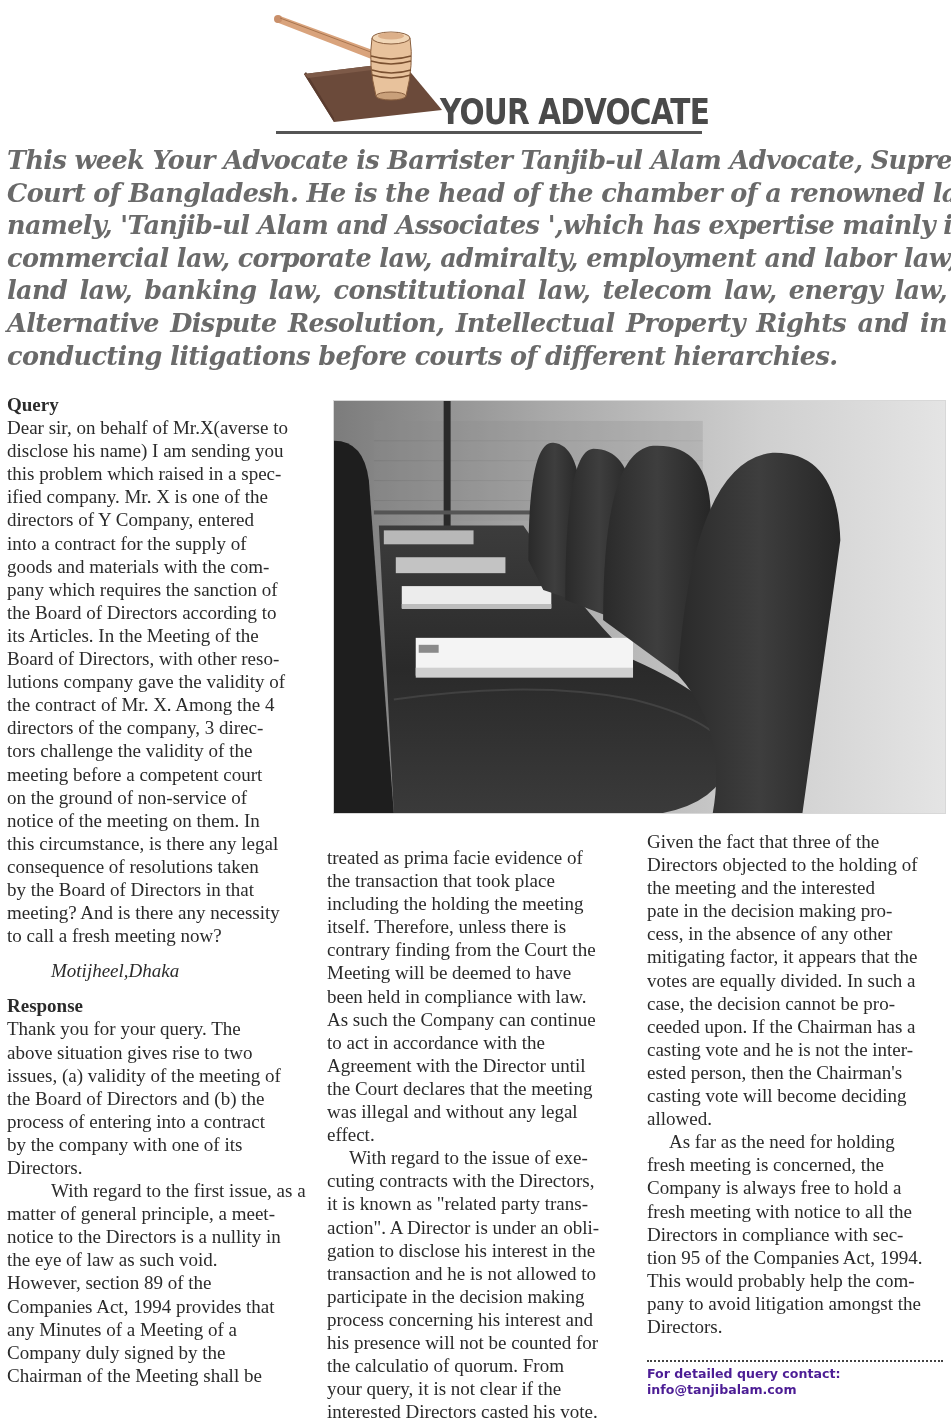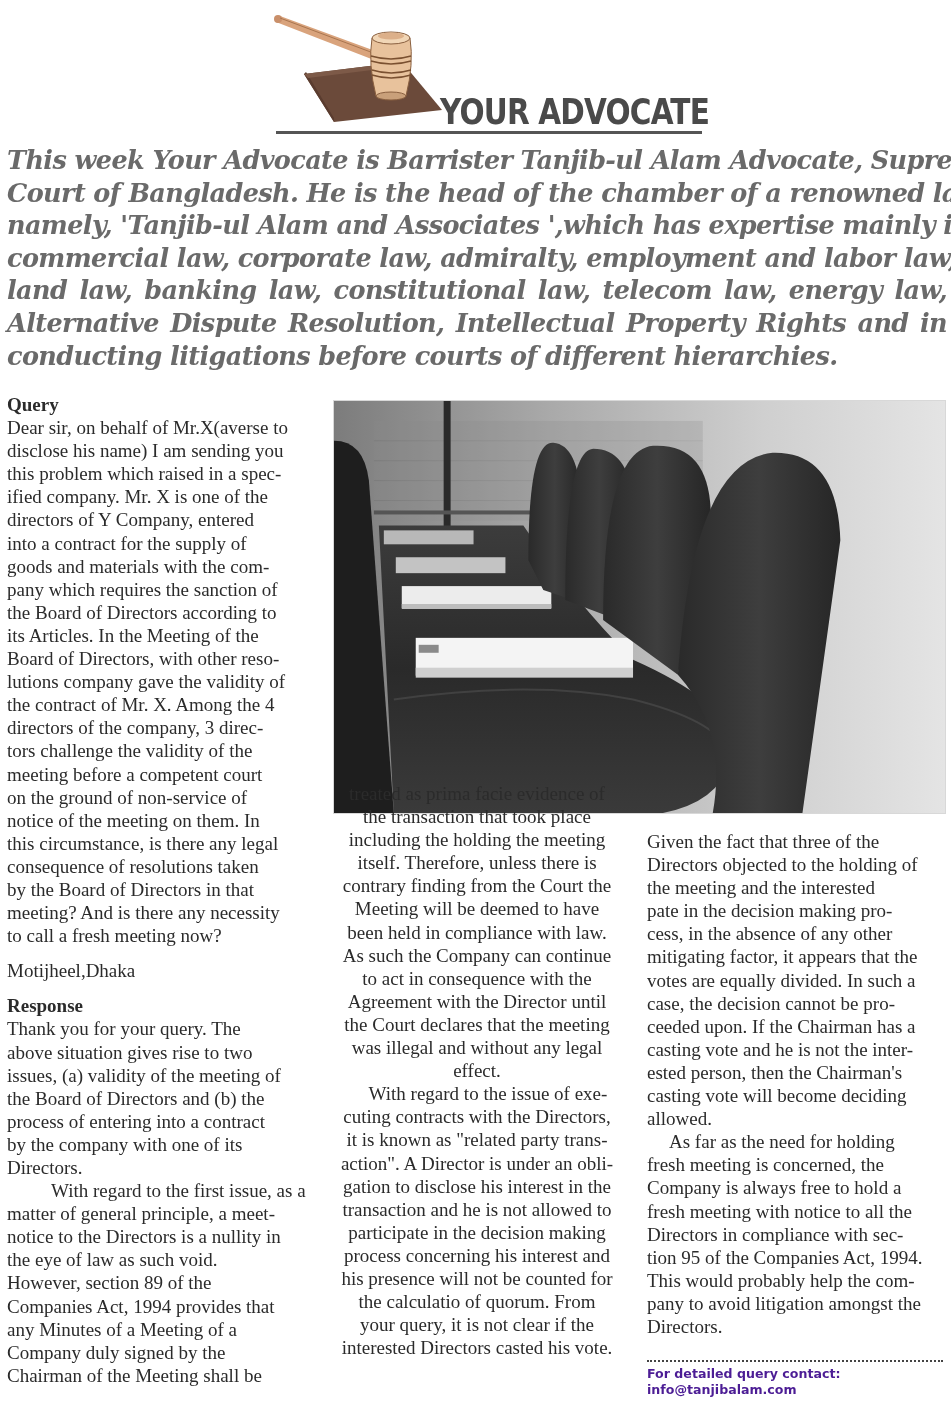--- a/index.html
+++ b/index.html
@@ -32,24 +32,24 @@
   .intro .line.last { text-align-last: left; }
 
   
   .col {
     position: absolute;
     font-family: "Liberation Serif", "DejaVu Serif", serif;
     font-size: 19px; line-height: 23.1px; color: #2b2b2b;
   }
   .col .indent { text-indent: 22px; }
   .heading { font-weight: bold; }
-  .location { margin-top: 12px; margin-bottom: 12px; }
+  .location { font-style: italic; margin-top: 12px; margin-bottom: 12px; margin-left: 44px; }
 
   .col-1 { left: 7px; top: 393px; width: 305px; }
-  .col-2 { left: 327px; top: 782px; width: 300px; text-align: center; }
+  .col-2 { left: 327px; top: 846px; width: 300px; }
   .col-3 { left: 647px; top: 830px; width: 300px; }
 
   .ln { display: block; white-space: nowrap; }
 
   
   .photo {
     position: absolute; left: 333px; top: 400px; width: 613px; height: 414px;
     border: 1px solid #d8d8d8; overflow: hidden; background: #9a9a9a;
   }
   .photo svg { display: block; width: 100%; height: 100%; }
@@ -209,21 +209,21 @@
 <div class="col col-2">
   <div>
     <span class="ln">treated as prima facie evidence of</span>
     <span class="ln">the transaction that took place</span>
     <span class="ln">including the holding the meeting</span>
     <span class="ln">itself. Therefore, unless there is</span>
     <span class="ln">contrary finding from the Court the</span>
     <span class="ln">Meeting will be deemed to have</span>
     <span class="ln">been held in compliance with law.</span>
     <span class="ln">As such the Company can continue</span>
-    <span class="ln">to act in consequence with the</span>
+    <span class="ln">to act in accordance with the</span>
     <span class="ln">Agreement with the Director until</span>
     <span class="ln">the Court declares that the meeting</span>
     <span class="ln">was illegal and without any legal</span>
     <span class="ln">effect.</span>
   </div>
   <div>
     <span class="ln" style="padding-left:22px">With regard to the issue of exe-</span>
     <span class="ln">cuting contracts with the Directors,</span>
     <span class="ln">it is known as "related party trans-</span>
     <span class="ln">action". A Director is under an obli-</span>

